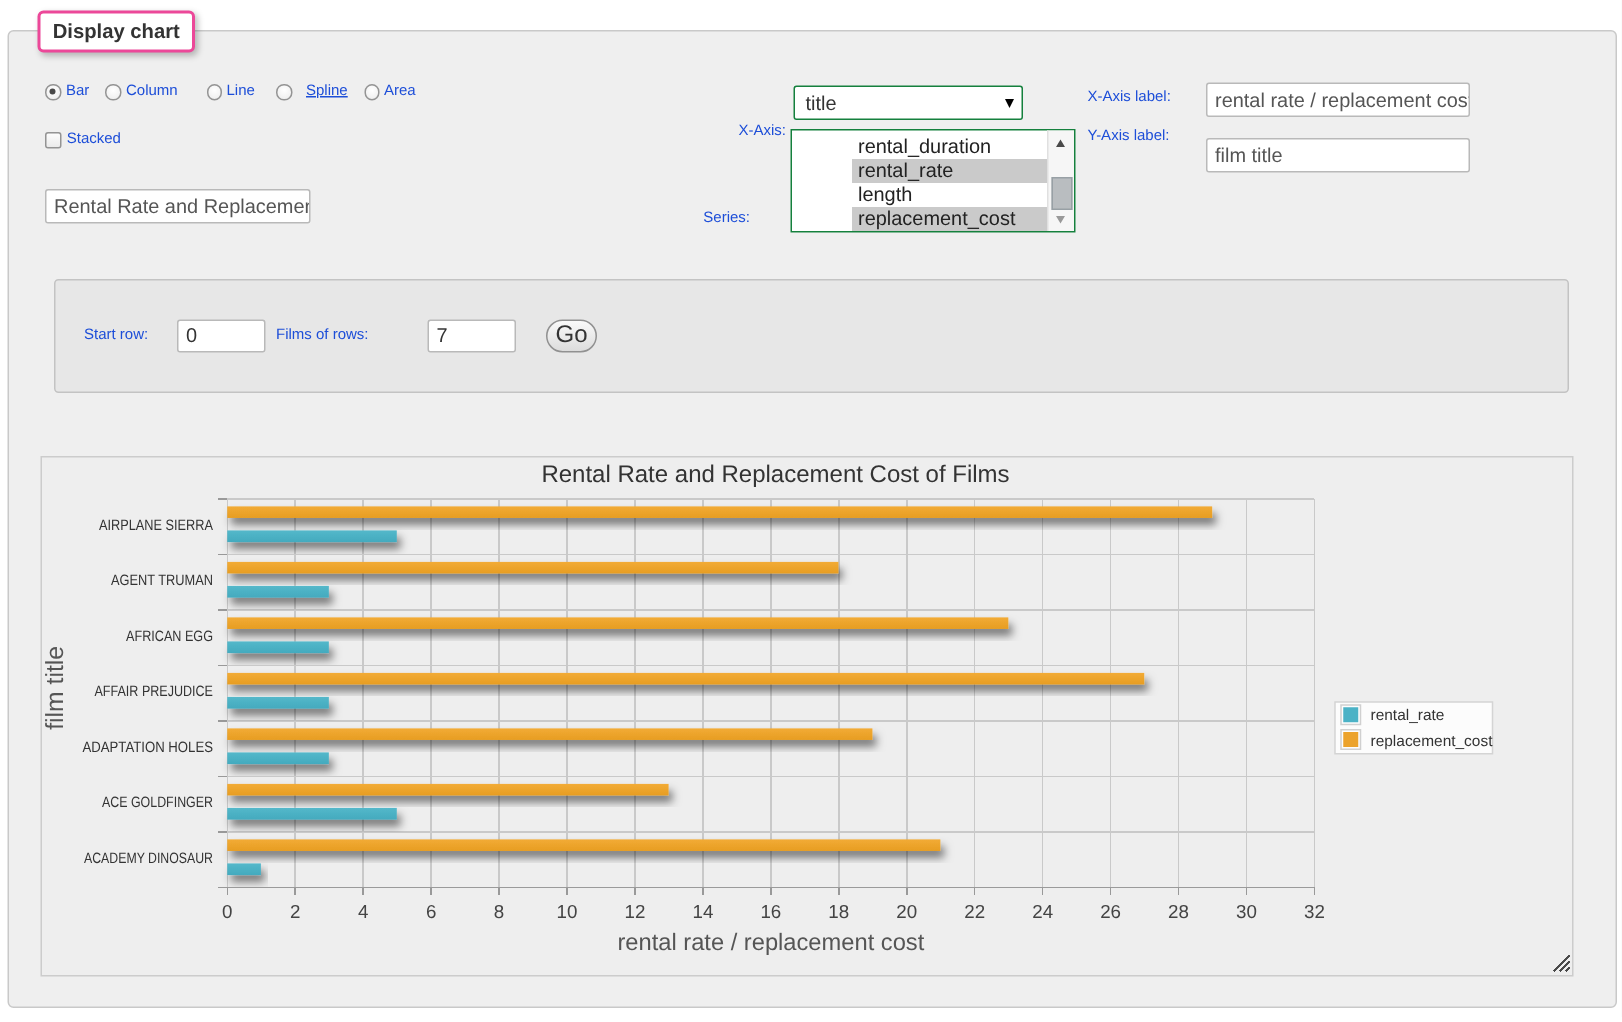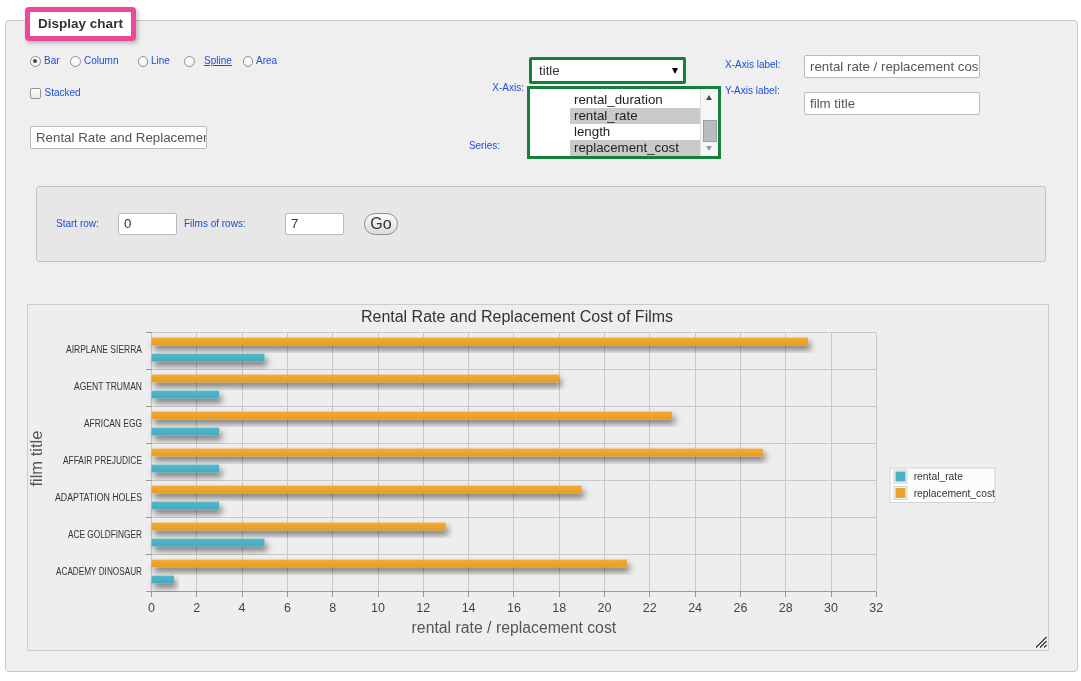--- a/index.html
+++ b/index.html
@@ -1,25 +1,25 @@
 <!DOCTYPE html>
 <html><head>
 <meta charset="utf-8">
 <style>
 html,body{margin:0;padding:0;background:#fff;}
 body{width:1081px;height:681px;position:relative;font-family:"Liberation Sans",sans-serif;overflow:hidden;}
 .abs{position:absolute;}
 .fieldset{left:5px;top:20px;width:1071px;height:650px;background:#efefef;border:1px solid #c9c9c9;border-radius:4px;}
-.legendbox{left:25px;top:7px;width:101px;height:24px;background:#fff;border:5px solid #ec4899;border-radius:4px;box-shadow:2px 2px 4px rgba(0,0,0,0.25);font-size:13.5px;font-weight:bold;color:#333;line-height:24px;text-align:center;}
+.legendbox{left:25px;top:7px;width:101px;height:24px;background:#fff;border:2px solid #ec4899;border-radius:4px;box-shadow:2px 2px 4px rgba(0,0,0,0.25);font-size:13.5px;font-weight:bold;color:#333;line-height:24px;text-align:center;}
 .lbl{font-size:10px;color:#1d4ed8;white-space:nowrap;}
 .radio{width:8.5px;height:8.5px;border:1px solid #949494;border-radius:50%;background:radial-gradient(circle at 50% 35%,#ffffff 0%,#ececec 100%);}
 .radio.on:after{content:"";position:absolute;left:2.25px;top:2.25px;width:4px;height:4px;border-radius:50%;background:#484848;}
 .check{width:8.5px;height:8.5px;border:1px solid #949494;border-radius:2px;background:linear-gradient(#fdfdfd,#ebebeb);}
 .tinput{background:#fff;border:1px solid #b9b9b9;border-radius:2px;font-size:13.3px;color:#555;padding:0 0 0 5px;line-height:21px;overflow:hidden;white-space:nowrap;}
-.selbox{background:#fff;border:3px solid #15803d;border-radius:2px;}
+.selbox{background:#fff;border:1px solid #15803d;border-radius:2px;}
 .opt{height:16px;line-height:16px;font-size:13.3px;color:#222;padding-left:4px;white-space:nowrap;overflow:hidden;}
 .opt.sel{background:#cacaca;}
 .panel{left:36px;top:186px;width:1008px;height:74px;background:#e7e7e7;border:1px solid #c3c3c3;border-radius:3px;}
 .gobtn{left:364px;top:213px;width:32px;height:20px;border:1px solid #919191;border-radius:11px;background:linear-gradient(#fafafa,#dcdcdc);font-size:16px;color:#333;text-align:center;line-height:20px;}
 .chartbox{left:27px;top:304px;width:1020px;height:345px;background:#eeeeee;border:1px solid #cccccc;}
 </style>
 </head>
 <body>
 <div class="abs fieldset"></div>
 <div class="abs legendbox">Display chart</div>

